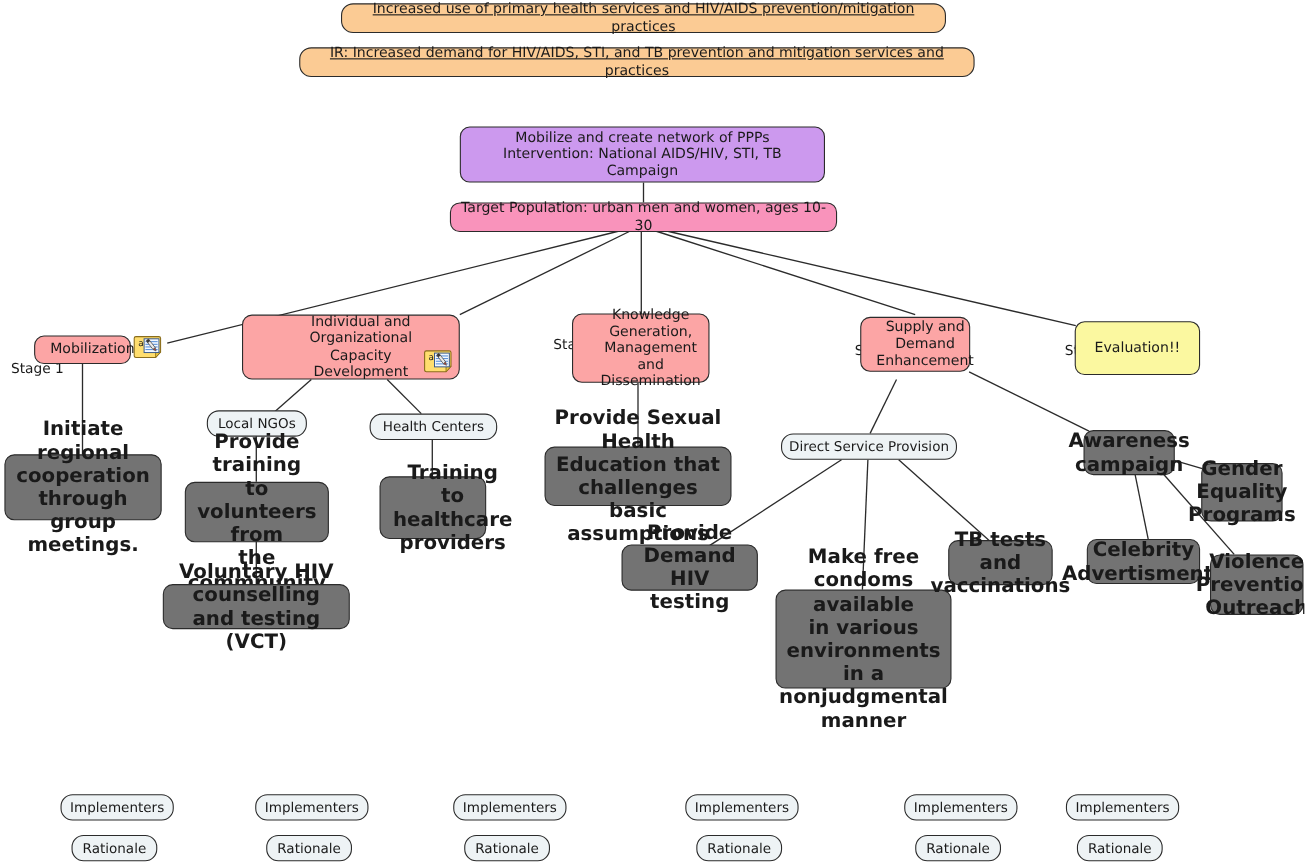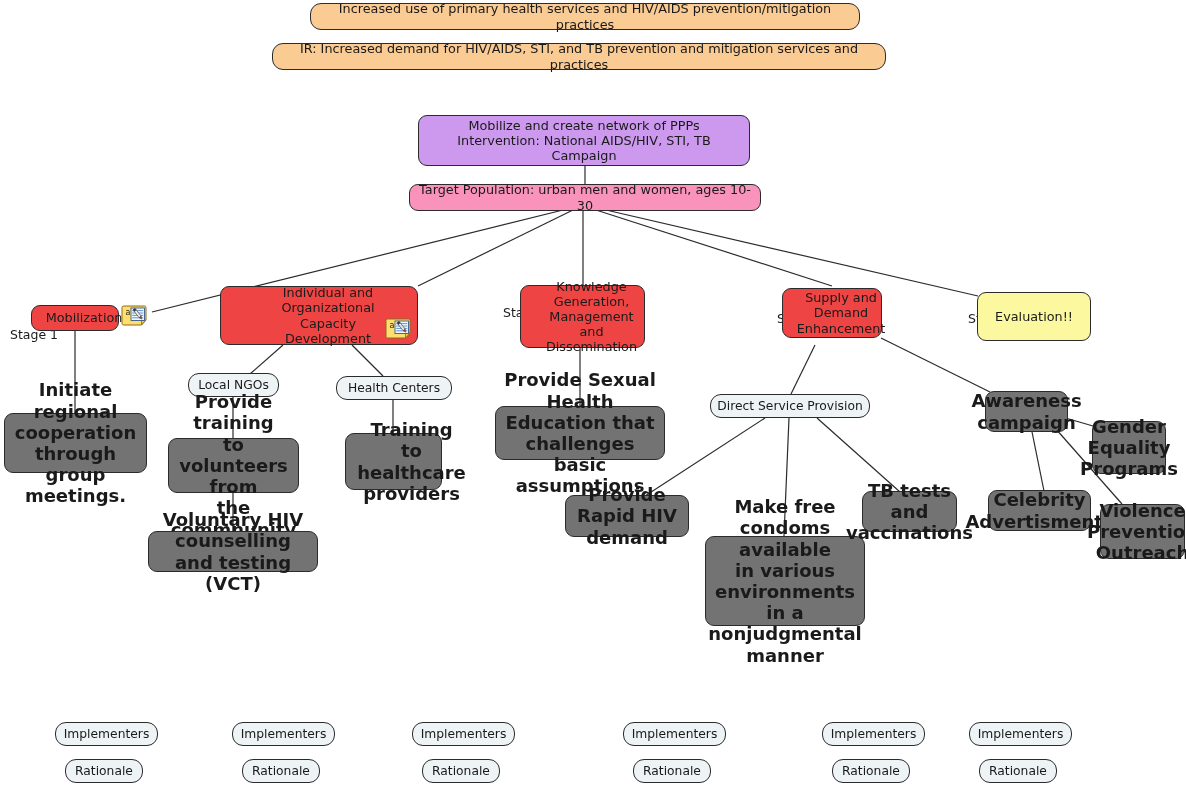--- a/index.html
+++ b/index.html
@@ -41,31 +41,32 @@
     padding: 2px 6px;
     background: #eef3f5;
     font-size: 12.5px;
     z-index: 2;
   }
   .n-outcome {
     background: #fbcb94;
     border-radius: 11px;
     font-size: 12.8px;
     padding: 2px 25px;
+    text-decoration: underline;
   }
   .n-intervention {
     background: #cc99ee;
     font-size: 12.8px;
   }
   .n-target {
     background: #f993bb;
     font-size: 12.8px;
   }
   .n-stage {
-    background: #ef4444;
+    background: #fca5a5;
     font-size: 12.8px;
     padding-left: 24px;
   }
   .n-eval {
     background: #fbf8a0;
     font-size: 12.8px;
   }
   .n-sub {
     background: #737373;
     font-size: 18px;
@@ -221,21 +222,21 @@
   <div class="node n-sub" style="left:148px; top:531px; width:170px; height:41px;">Voluntary HIV counselling
 and testing (VCT)</div>
 
   <div class="node n-sub" style="left:495px; top:406px; width:170px; height:54px;">Provide Sexual Health
 Education that challenges
 basic assumptions</div>
 
   <div class="node n-chip" style="left:710px; top:394px; width:160px; height:24px;">Direct Service Provision</div>
 
   <div class="node n-sub" style="left:565px; top:495px; width:124px; height:42px;">Provide
-Rapid HIV demand</div>
+Demand HIV testing</div>
 
   <div class="node n-sub" style="left:705px; top:536px; width:160px; height:90px;">Make free
 condoms available
 in various
 environments in a
 nonjudgmental manner</div>
 
   <div class="node n-sub" style="left:862px; top:491px; width:95px; height:41px;">TB tests and
 vaccinations</div>
 

